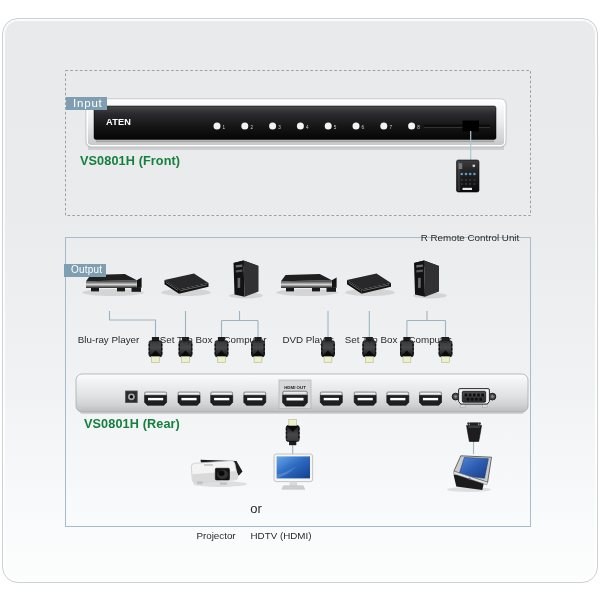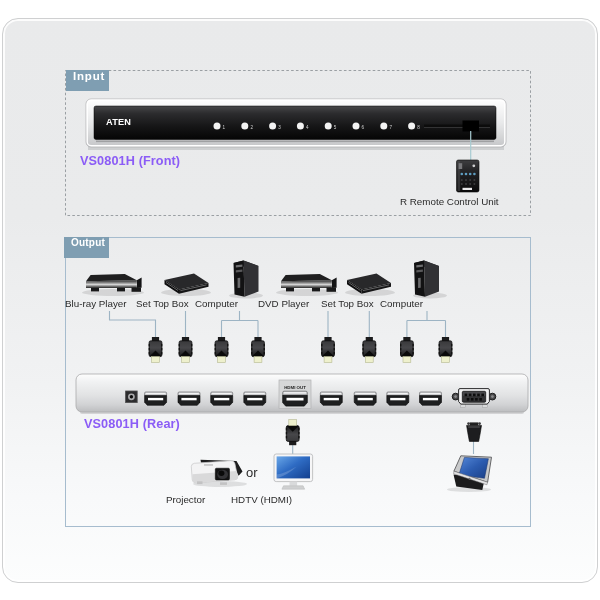--- a/index.html
+++ b/index.html
@@ -2,24 +2,24 @@
 <html><head>
 <meta charset="utf-8">
 <style>
   html,body { margin:0; padding:0; width:600px; height:600px; background:#ffffff;
               font-family:"Liberation Sans", sans-serif; }
   #stage { position:relative; width:600px; height:600px; overflow:hidden; }
   .panel { position:absolute; left:2px; top:18px; width:594px; height:563px;
            border:1px solid #cfd0d1; border-radius:16px;
            background:linear-gradient(180deg,#e9eaeb 0%,#eaebec 35%,#f1f2f3 65%,#f8f9fa 85%,#fcfdfd 100%);
            box-shadow: inset 0 0 0 2px rgba(255,255,255,0.85); }
-  .tag { position:absolute; background:#7f9eb2; color:#fff; font-weight:bold;
-         font-size:11.5px; line-height:12.5px; padding:0 4px 8px 7px; letter-spacing:0.8px; }
-  .t { position:absolute; color:#2b2b2b; font-size:9.8px; line-height:12px; text-align:left; }
-  .b { position:absolute; color:#8b5cf6; font-size:12.7px; font-weight:bold; letter-spacing:0.1px; }
+  .tag { position:absolute; background:#7f9eb2; color:#fff; font-weight:normal;
+         font-size:11.5px; line-height:12.5px; padding:0 4px 0 7px; letter-spacing:0.8px;margin-top:27px; }
+  .t { position:absolute; color:#2b2b2b; font-size:9.8px; line-height:12px; text-align:center;margin-top:36px; }
+  .b { position:absolute; color:#15803d; font-size:12.7px; font-weight:bold; letter-spacing:0.1px; }
   .art { position:absolute; left:0; top:0; }
 </style>
 </head>
 <body>
 <div id="stage">
   <div class="panel"></div>
   <svg class="art" width="600" height="600" viewBox="0 0 600 600" font-family="Liberation Sans, sans-serif">
 <defs>
 <linearGradient id="gBezel" x1="0" y1="0" x2="0" y2="1">
   <stop offset="0" stop-color="#ffffff"></stop>

